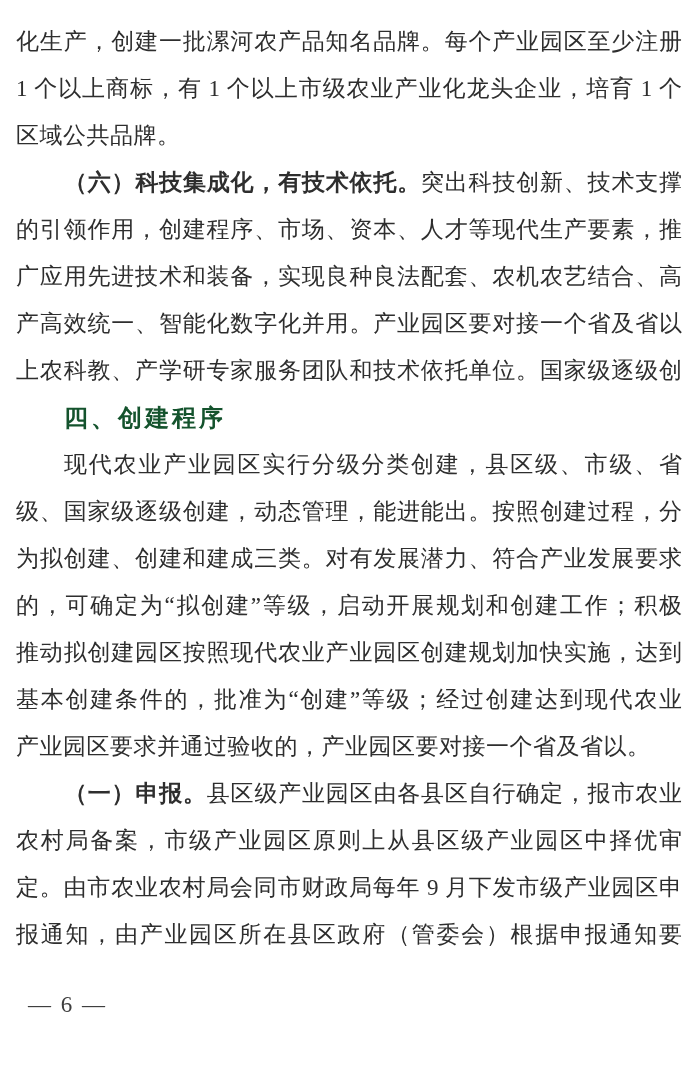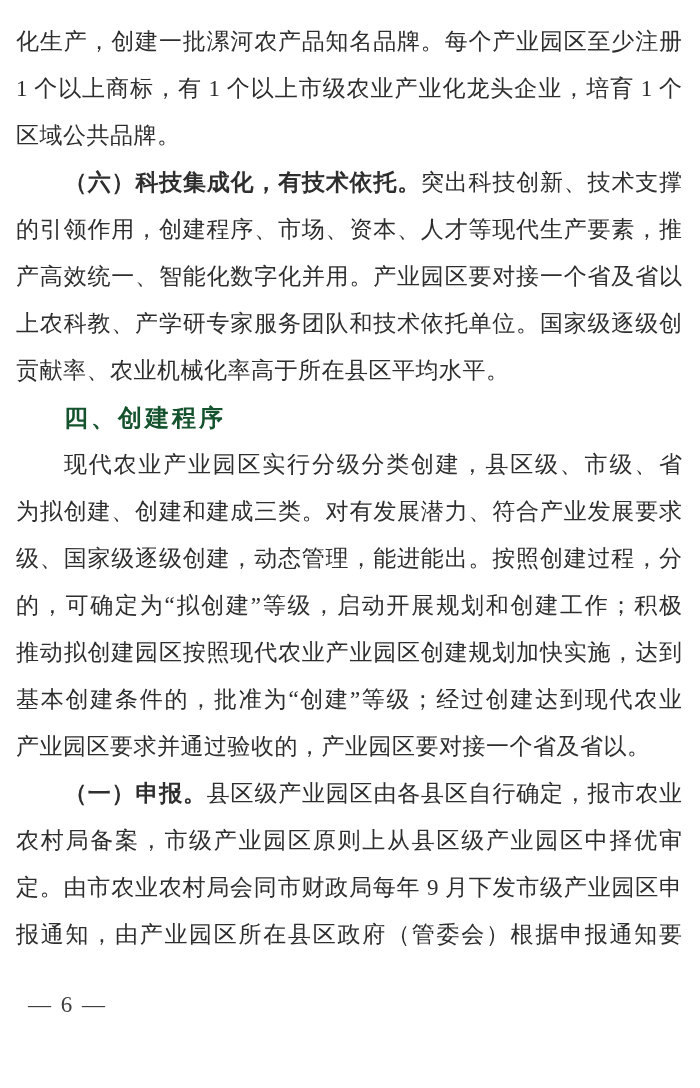--- a/index.html
+++ b/index.html
@@ -62,27 +62,27 @@
 </head>
 <body>
 
 <div class="page">
   <div class="doc-body">
       <div class="line justify"><span>化生产，创建一批漯河农产品知名品牌。每个产业园区至少注册</span></div>
       <div class="line justify"><span>1 个以上商标，有 1 个以上市级农业产业化龙头企业，培育 1 个</span></div>
       <div class="line"><span>区域公共品牌。</span></div>
       <div class="line justify indent"><span class="seg-bold">（六）科技集成化，有技术依托。</span><span>突出科技创新、技术支撑</span></div>
       <div class="line justify"><span>的引领作用，创建程序、市场、资本、人才等现代生产要素，推</span></div>
+      <div class="line justify"><span>广应用先进技术和装备，实现良种良法配套、农机农艺结合、高</span></div>
       <div class="line justify"><span>产高效统一、智能化数字化并用。产业园区要对接一个省及省以</span></div>
       <div class="line justify"><span>上农科教、产学研专家服务团队和技术依托单位。国家级逐级创建</span></div>
-      <div class="line"><span>贡献率、农业机械化率高于所在县区平均水平。</span></div>
       <div class="line indent heading"><span class="seg-bold">四、创建程序</span></div>
       <div class="line justify indent"><span>现代农业产业园区实行分级分类创建，县区级、市级、省</span></div>
+      <div class="line justify"><span>级、国家级逐级创建，动态管理，能进能出。按照创建过程，分</span></div>
       <div class="line justify"><span>为拟创建、创建和建成三类。对有发展潜力、符合产业发展要求</span></div>
-      <div class="line justify"><span>级、国家级逐级创建，动态管理，能进能出。按照创建过程，分</span></div>
       <div class="line justify"><span>的，可确定为“拟创建”等级，启动开展规划和创建工作；积极</span></div>
       <div class="line justify"><span>推动拟创建园区按照现代农业产业园区创建规划加快实施，达到</span></div>
       <div class="line justify"><span>基本创建条件的，批准为“创建”等级；经过创建达到现代农业</span></div>
       <div class="line"><span>产业园区要求并通过验收的，产业园区要对接一个省及省以。</span></div>
       <div class="line justify indent"><span class="seg-bold">（一）申报。</span><span>县区级产业园区由各县区自行确定，报市农业</span></div>
       <div class="line justify"><span>农村局备案，市级产业园区原则上从县区级产业园区中择优审</span></div>
       <div class="line justify"><span>定。由市农业农村局会同市财政局每年 9 月下发市级产业园区申</span></div>
       <div class="line justify"><span>报通知，由产业园区所在县区政府（管委会）根据申报通知要</span></div>
     </div>
   <div class="footer">

